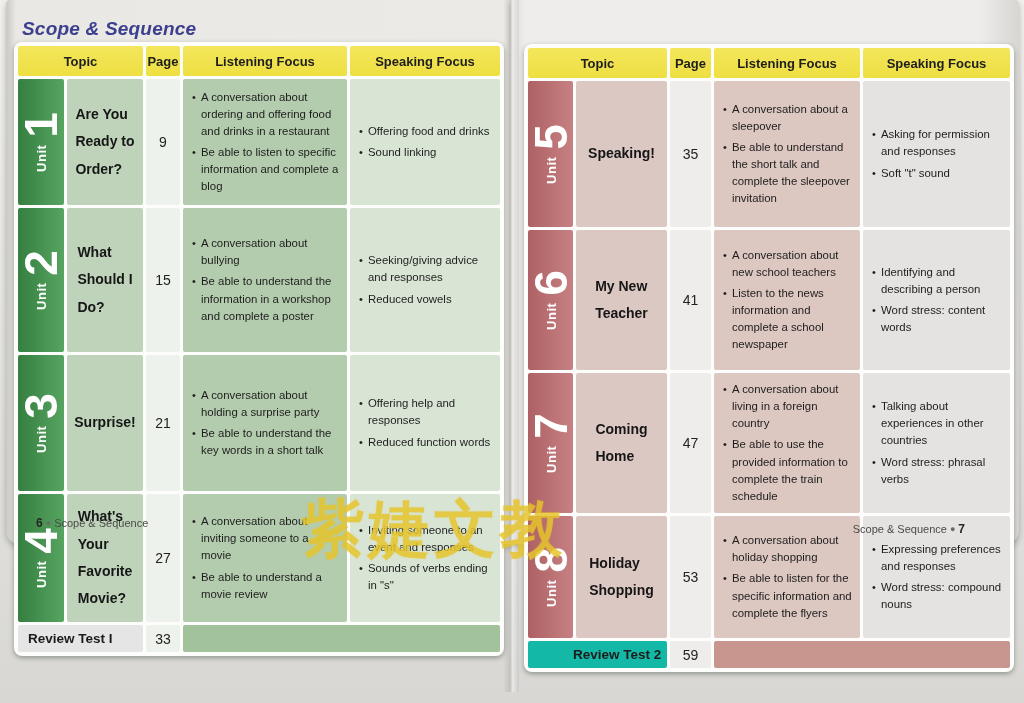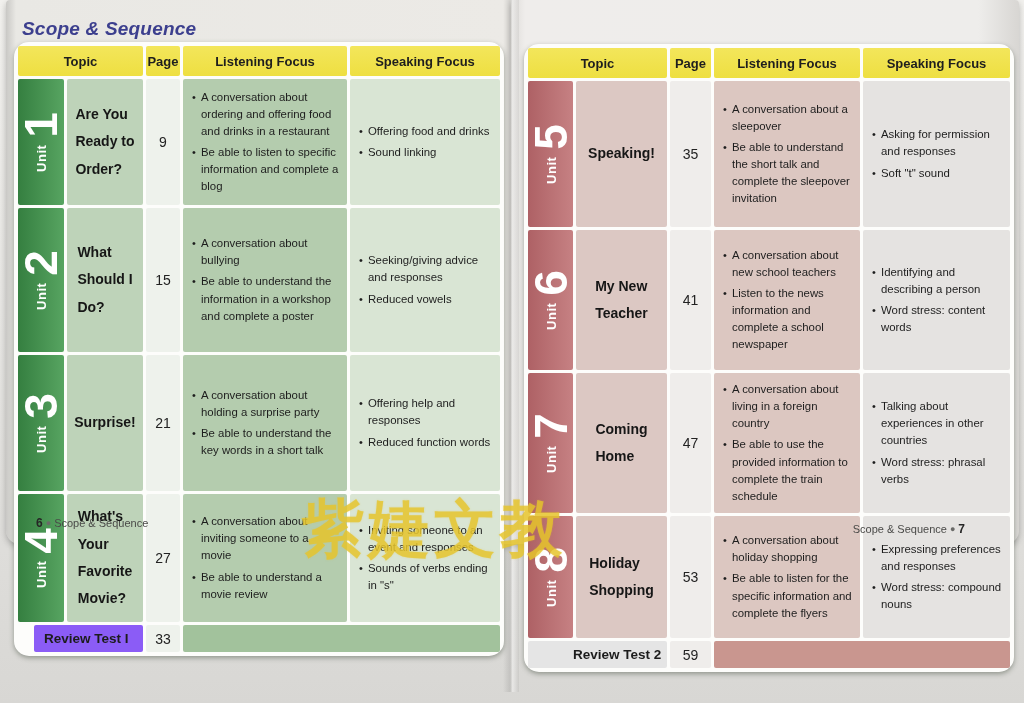--- a/index.html
+++ b/index.html
@@ -29,21 +29,21 @@
     background:linear-gradient(90deg,rgba(0,0,0,0) 0,rgba(0,0,0,.10) 45%,rgba(255,255,255,.4) 60%,rgba(0,0,0,.06) 100%);
     z-index:5;pointer-events:none;
   }
   .page-title{
     position:absolute;left:16px;top:18px;
     font-size:19px;font-weight:bold;font-style:italic;
     color:#3c3f8e;letter-spacing:.2px;
   }
   
   .stable{
-    position:absolute;background:#fdfdfb;border-radius:15px;
+    position:absolute;background:#fdfdfb;border-radius:8px;
     display:grid;gap:3px;padding:4px;
     box-shadow:0 2px 5px rgba(60,70,55,.45);
   }
   .t-left{
     left:8px;top:42px;width:482px;
     grid-template-columns:46px 76px 34px 164px 1fr;
     grid-template-rows:30px 126px 144px 136px 128px 27px;
   }
   .t-right{
     left:13px;top:44px;width:482px;
@@ -89,22 +89,22 @@
   .t-left .speakcell{background:#d9e5d4;}
   .t-right .listencell{background:#dcc7c1;}
   .t-right .speakcell{background:#e5e3e1;}
   .bullet{display:flex;margin:2px 0;}
   .bullet .dotmark{flex:0 0 9px;font-size:11px;line-height:1.5;}
   .bullet .btxt{flex:1;}
   .reviewcell{
     grid-column:1/3;display:flex;align-items:center;
     padding-left:10px;font-size:13.5px;font-weight:bold;color:#1c1c1c;
   }
-  .t-left .reviewcell{background:#8b5cf6;margin-left:16px;}
-  .t-right .reviewcell{background:#e5e5e5;padding-left:45px;}
+  .t-left .reviewcell{background:#e5e5e5;}
+  .t-right .reviewcell{background:#14b8a6;padding-left:45px;}
   .reviewband{grid-column:4/6;}
   .t-left .reviewband{background:#a2c29c;}
   .t-right .reviewband{background:#c9968f;}
   
   .footer{position:absolute;font-size:11px;color:#4a4a48;}
   .footer b{font-size:12px;color:#262626;font-weight:bold;}
   .f-left{left:30px;bottom:14px;}
   .f-right{right:54px;bottom:8px;margin-top:16px;}
   .fsep{color:#6a6a68;padding:0 3px;font-size:9px;vertical-align:1px;}
   

